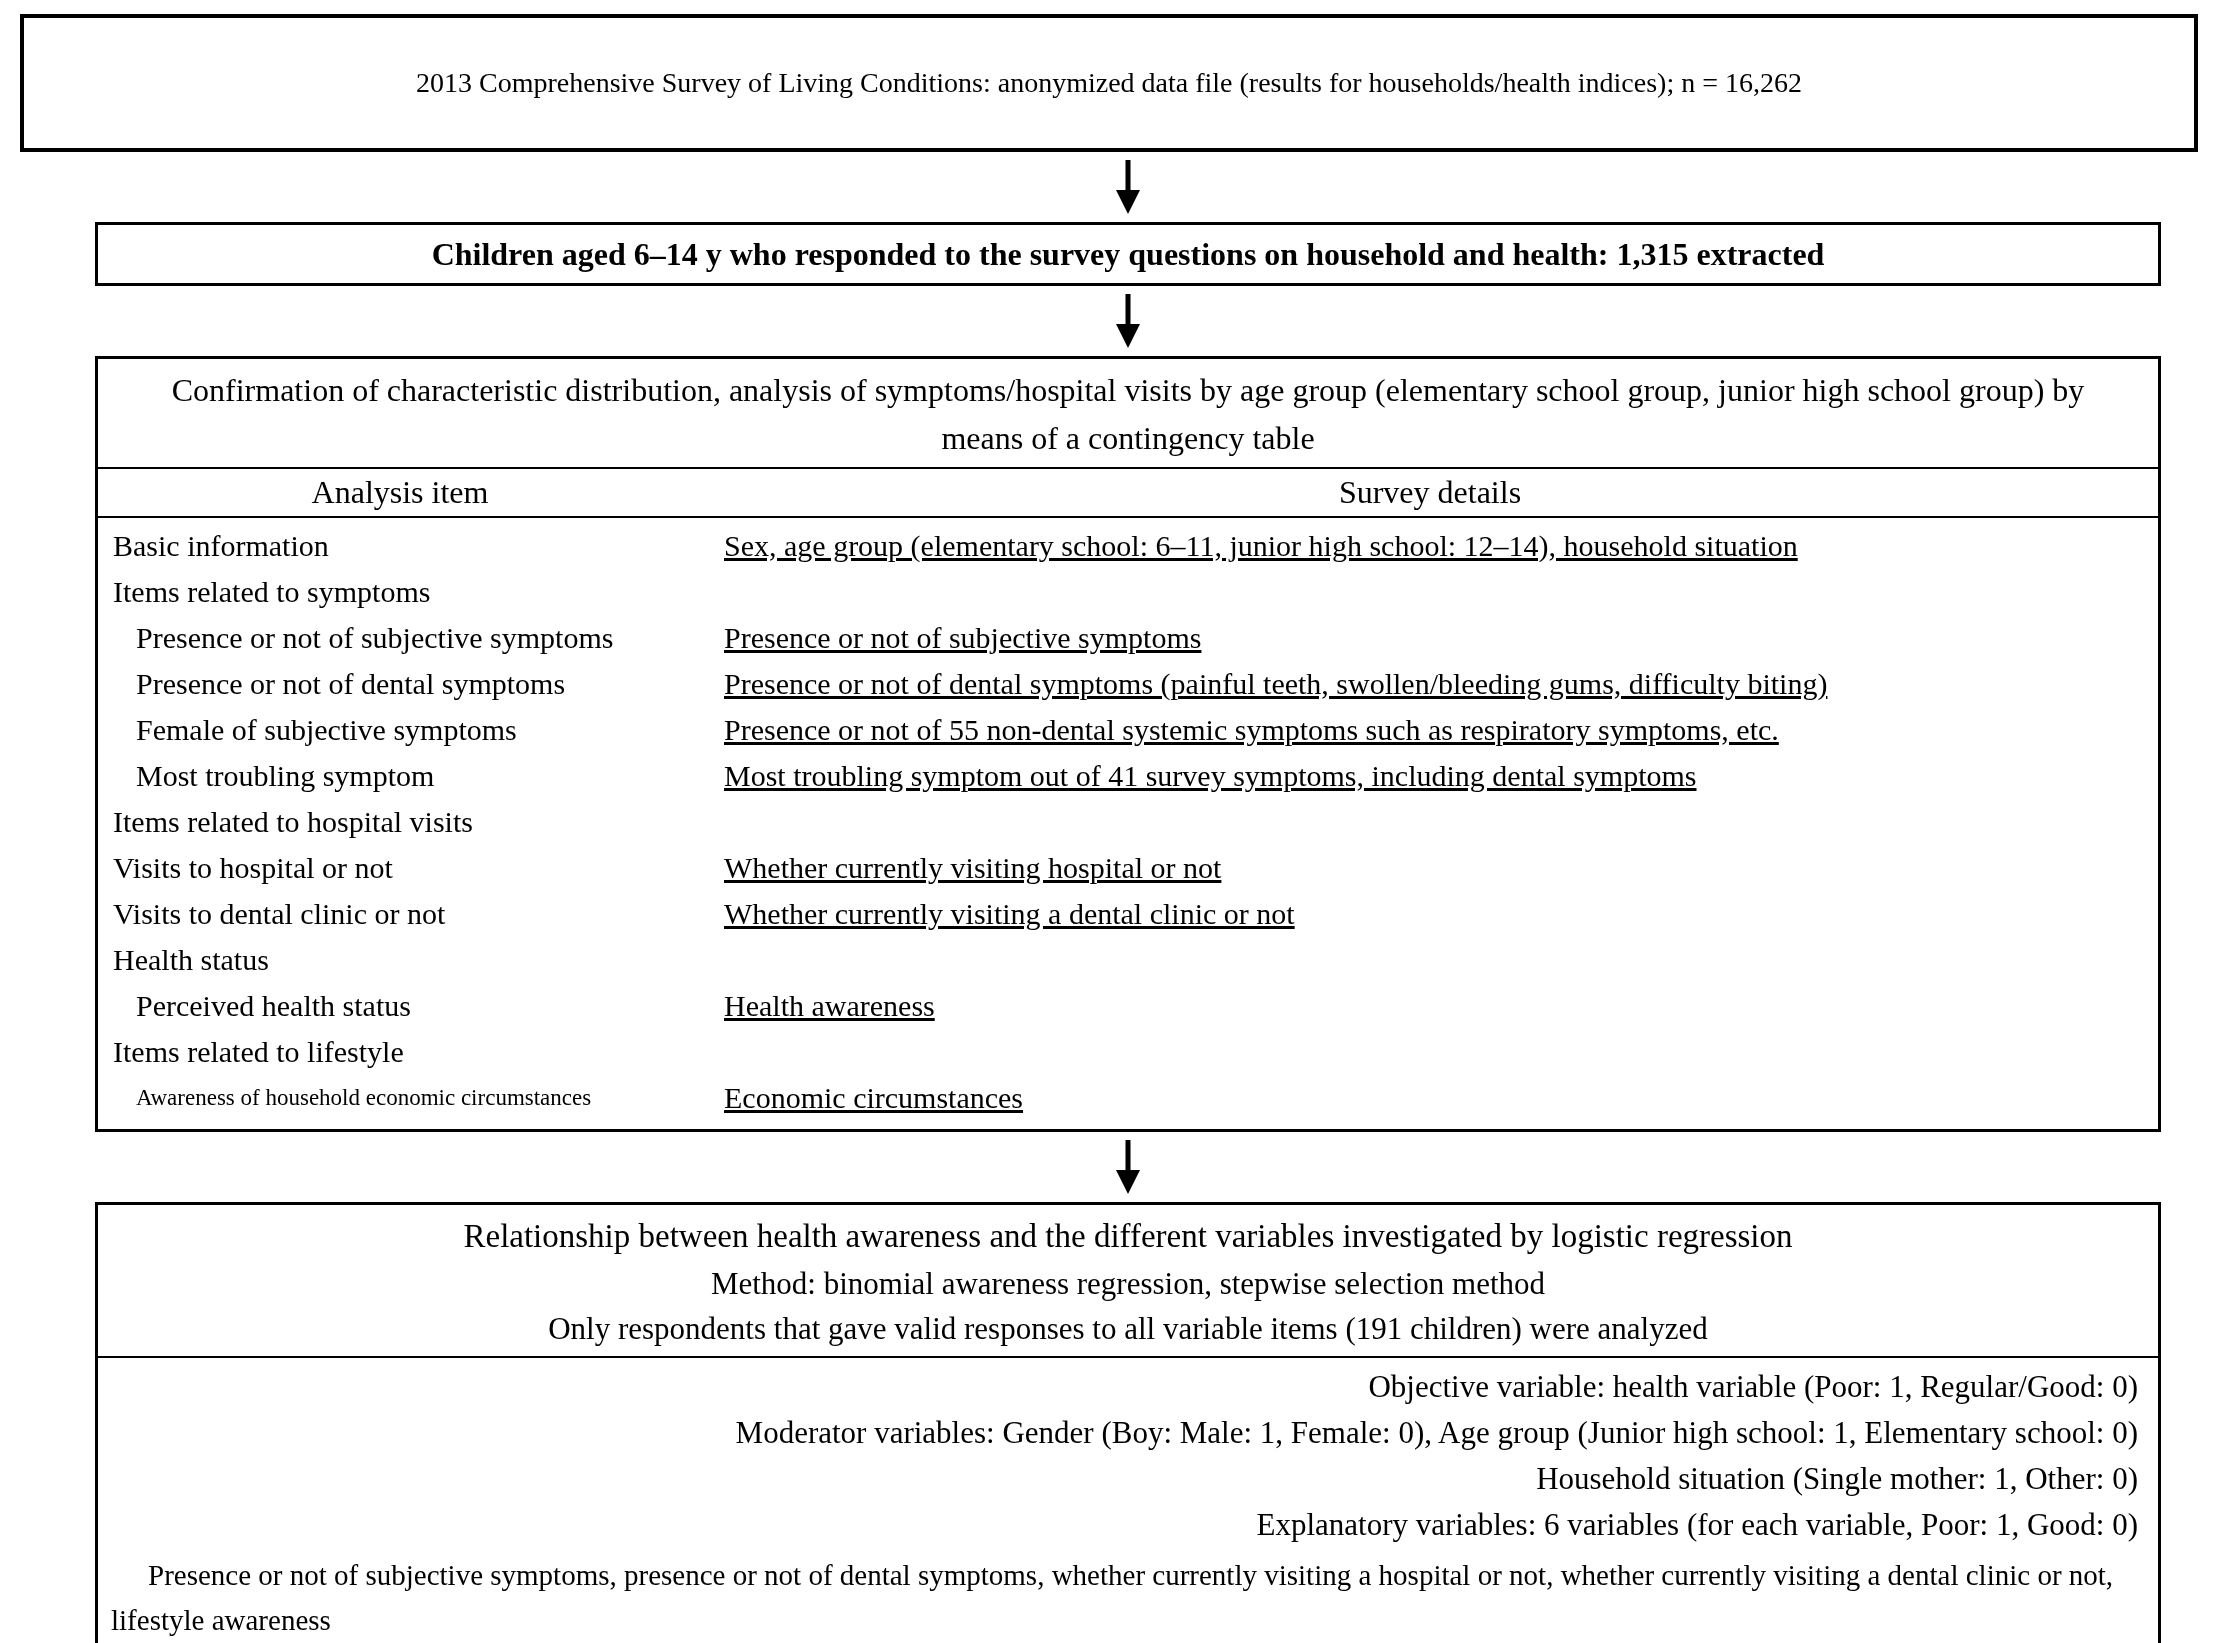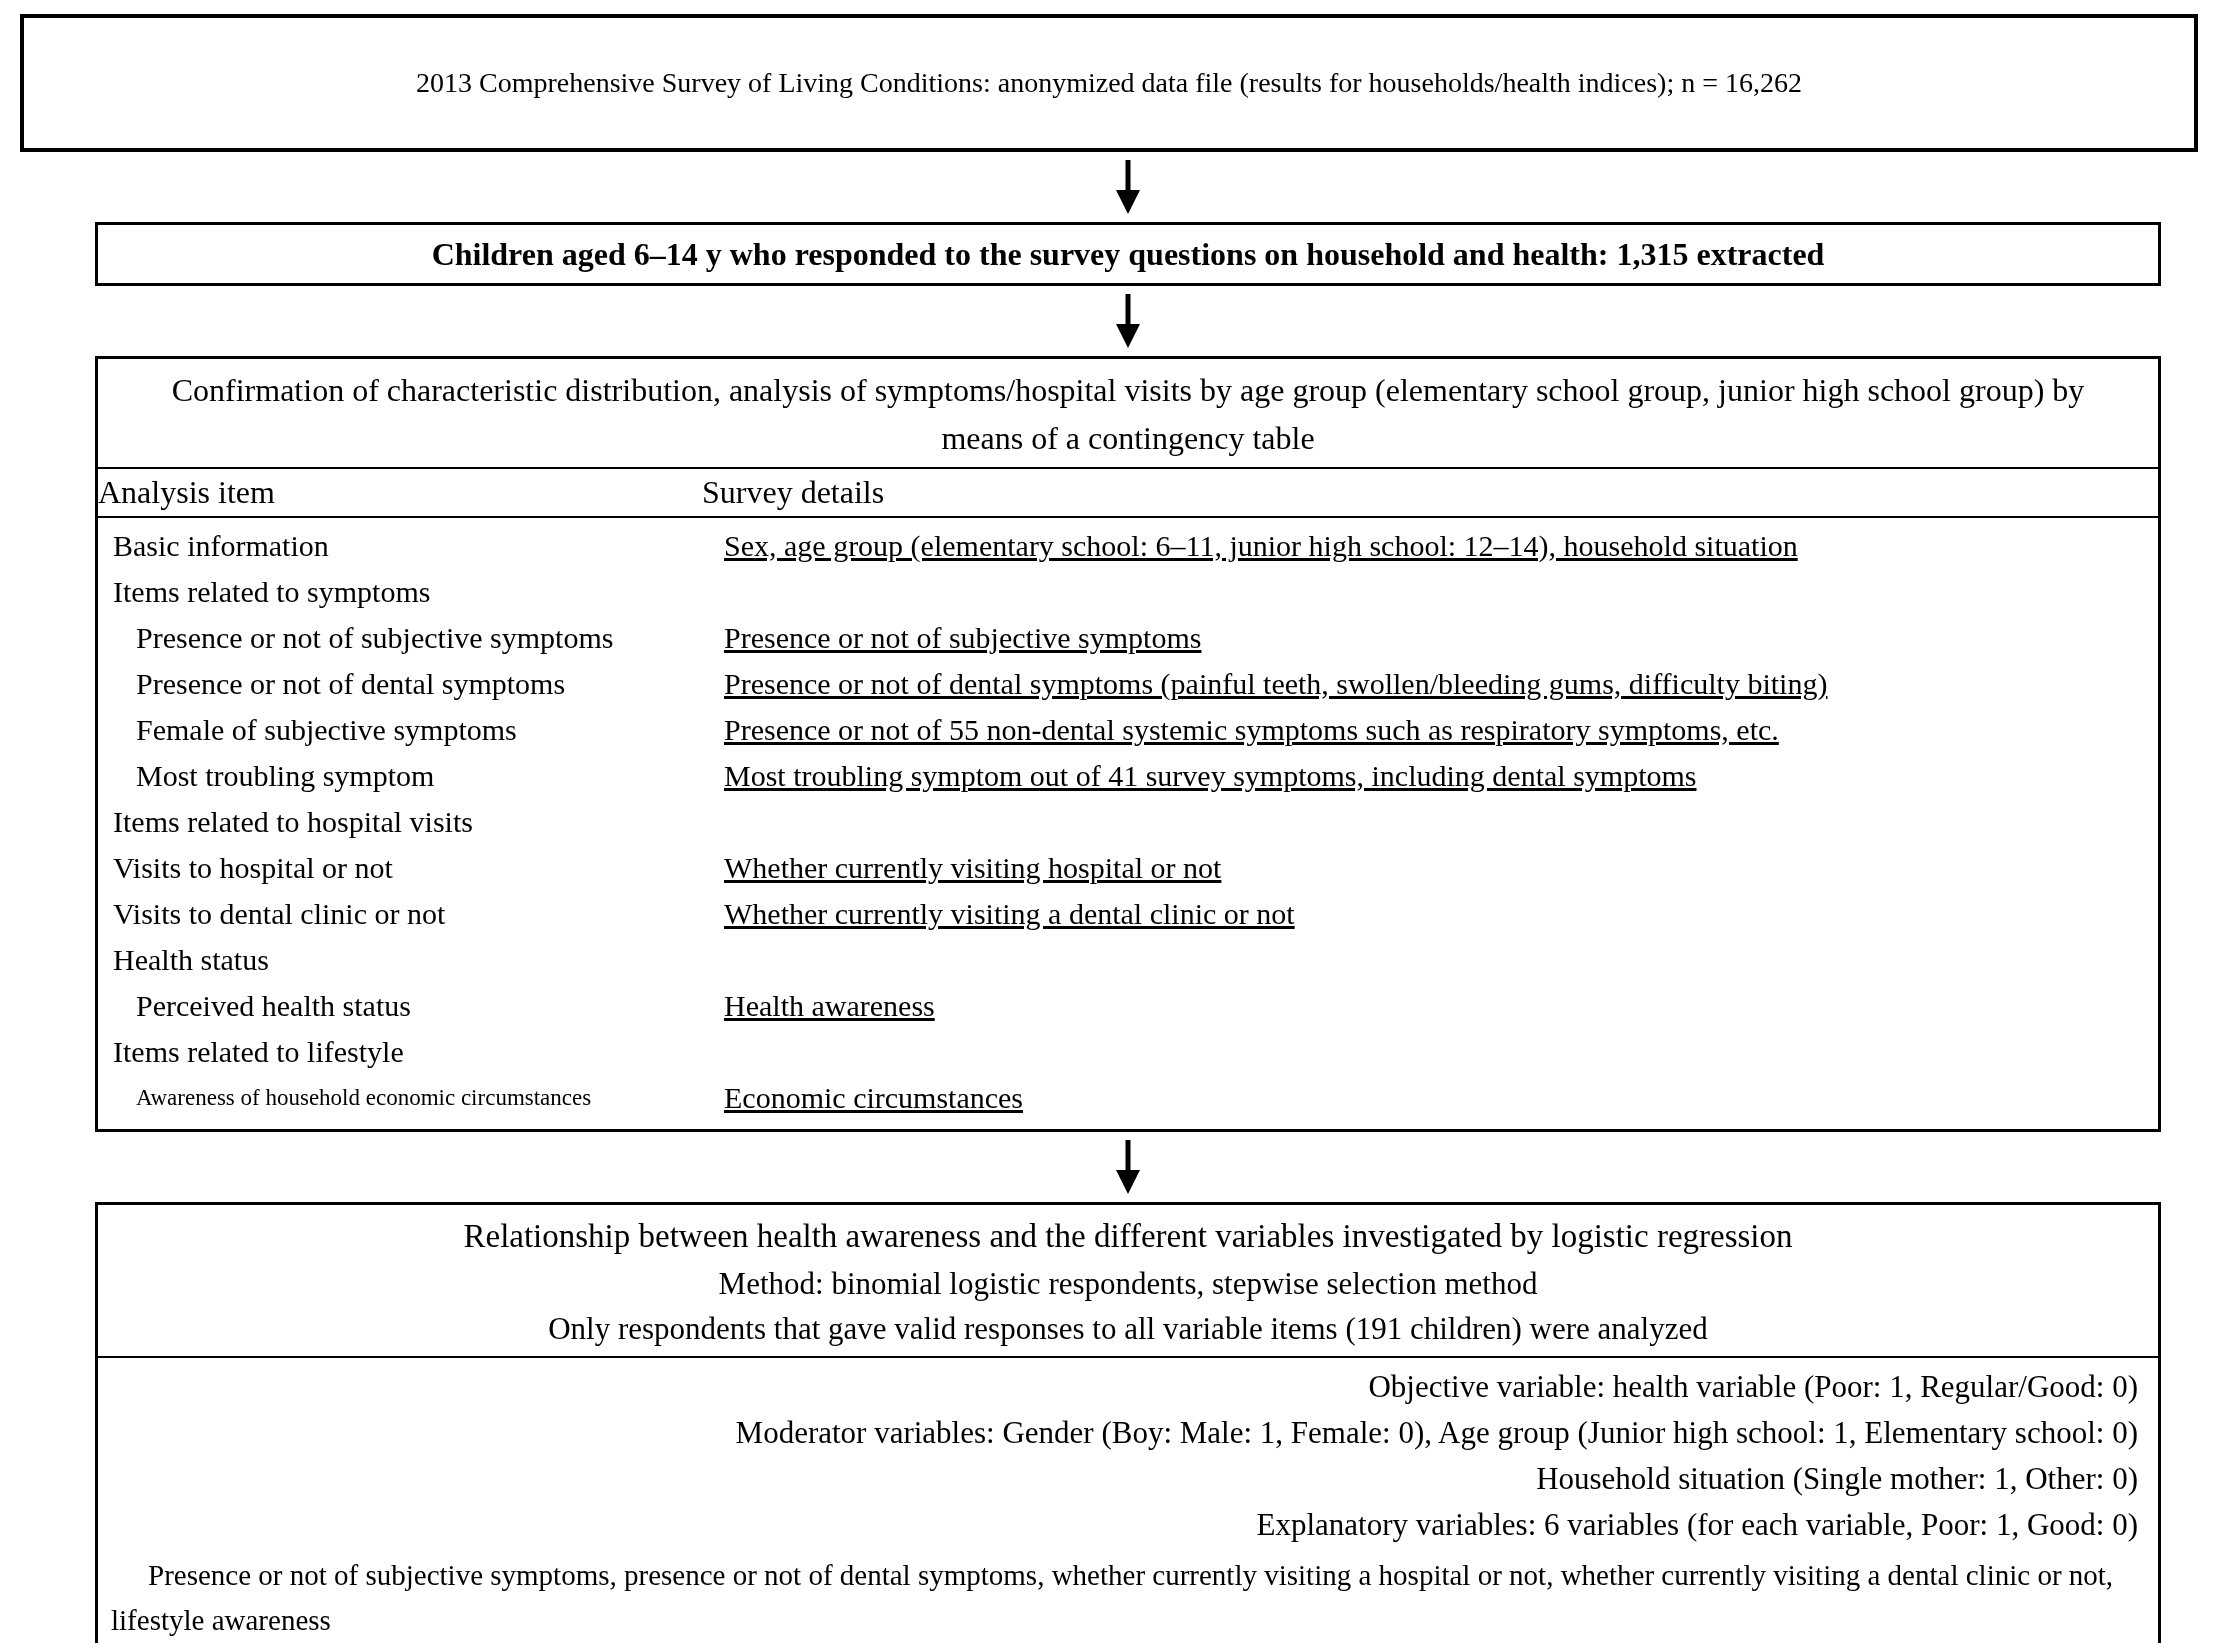--- a/index.html
+++ b/index.html
@@ -45,21 +45,21 @@
     border-bottom:2px solid #000;
   }
   .grid-row {
     display:grid;
     grid-template-columns:604px 1fr;
   }
   .thead {
     border-bottom:2px solid #000;
   }
   .th {
-    text-align:left;
+    text-align:center;
     font-size:32px;
     line-height:47px;
   }
   .tbody { padding:5px 6px 8px; }
   .cell {
     font-size:30px;
     line-height:46px;
     white-space:nowrap;
     overflow:hidden;
   }
@@ -201,21 +201,21 @@
   <div class="arrow-wrap">
     <div class="down-arrow">
       <div class="stem"></div>
         <div class="head"></div>
     </div>
   </div>
 
   <div class="box4">
     <div class="b4-top">
       <div class="b4-title">Relationship between health awareness and the different variables investigated by logistic regression</div>
-      <div class="b4-sub">Method: binomial logistic respondents, stepwise selection method</div>
+      <div class="b4-sub">Method: binomial awareness regression, stepwise selection method</div>
       <div class="b4-sub">Only respondents that gave valid responses to all variable items (191 children) were analyzed</div>
     </div>
     <div class="b4-body">
       <div class="b4-line">Objective variable: health variable (Poor: 1, Regular/Good: 0)</div>
       <div class="b4-line">Moderator variables: Gender (Boy: Male: 1, Female: 0), Age group (Junior high school: 1, Elementary school: 0)</div>
       <div class="b4-line b4-household">Household situation (Single mother: 1, Other: 0)</div>
       <div class="b4-line">Explanatory variables: 6 variables (for each variable, Poor: 1, Good: 0)</div>
       <p class="b4-note">Presence or not of subjective symptoms, presence or not of dental symptoms, whether currently visiting a hospital or not,  whether currently visiting a dental clinic or not, lifestyle awareness</p>
     </div>
   </div>

